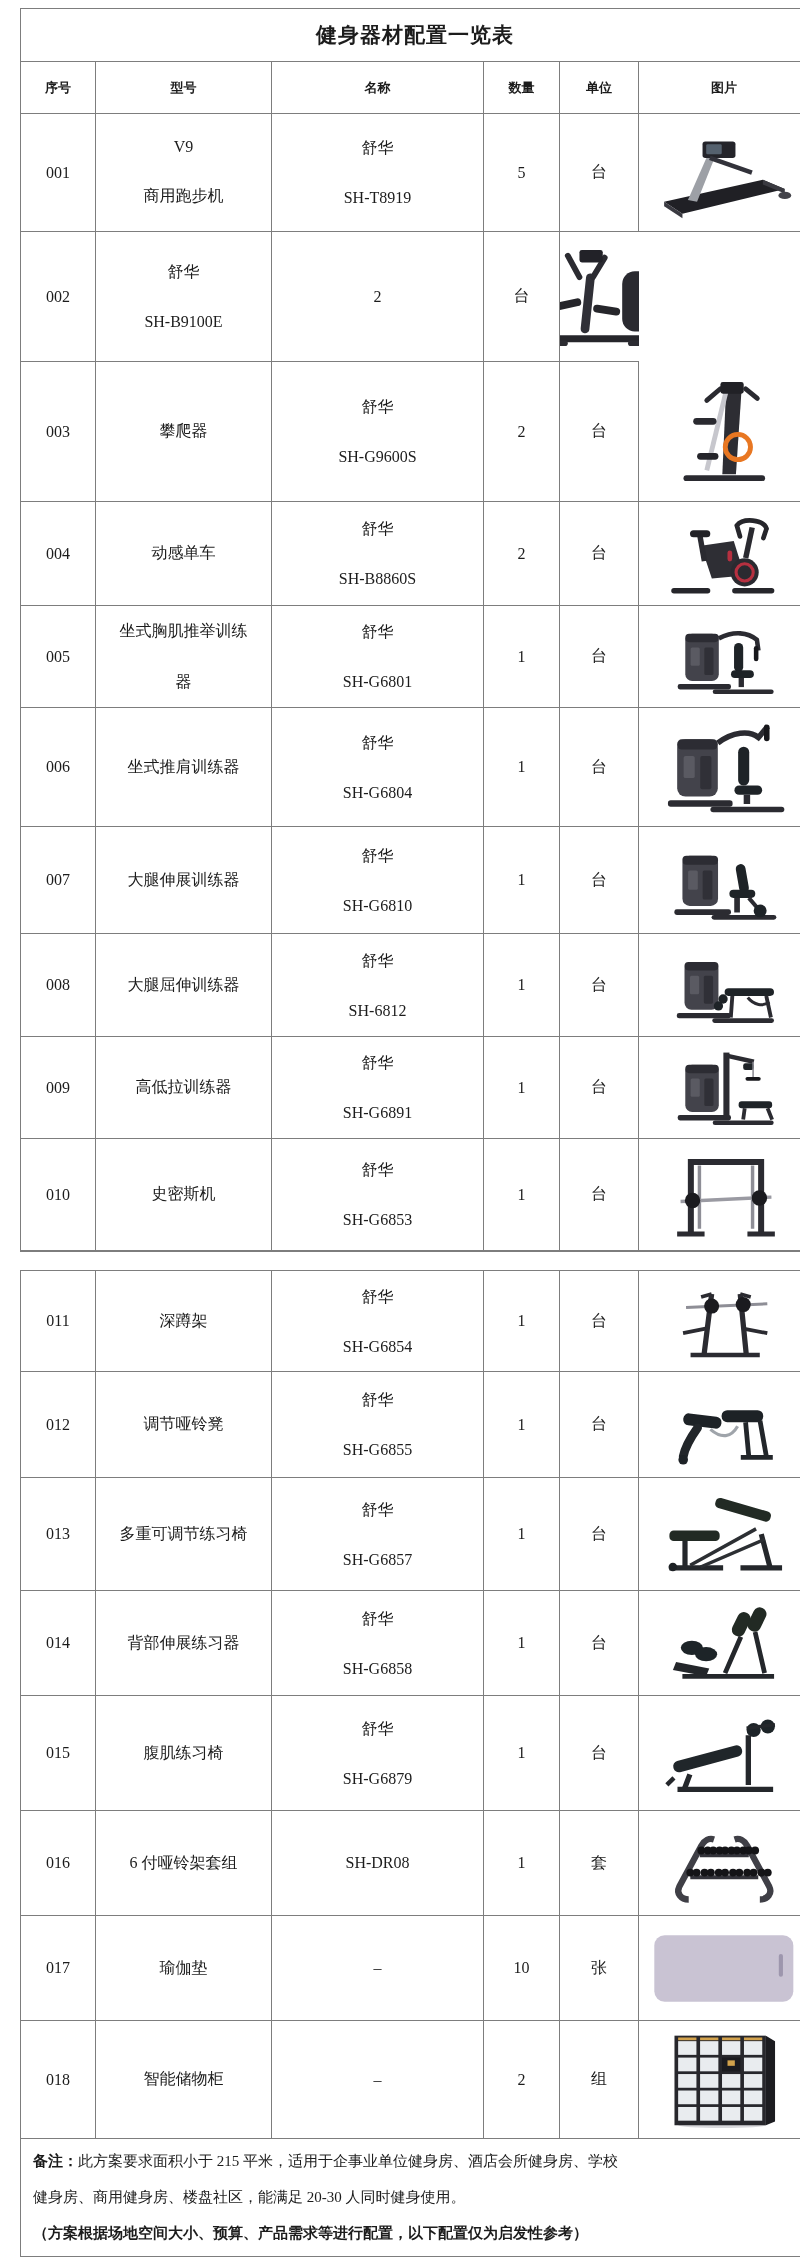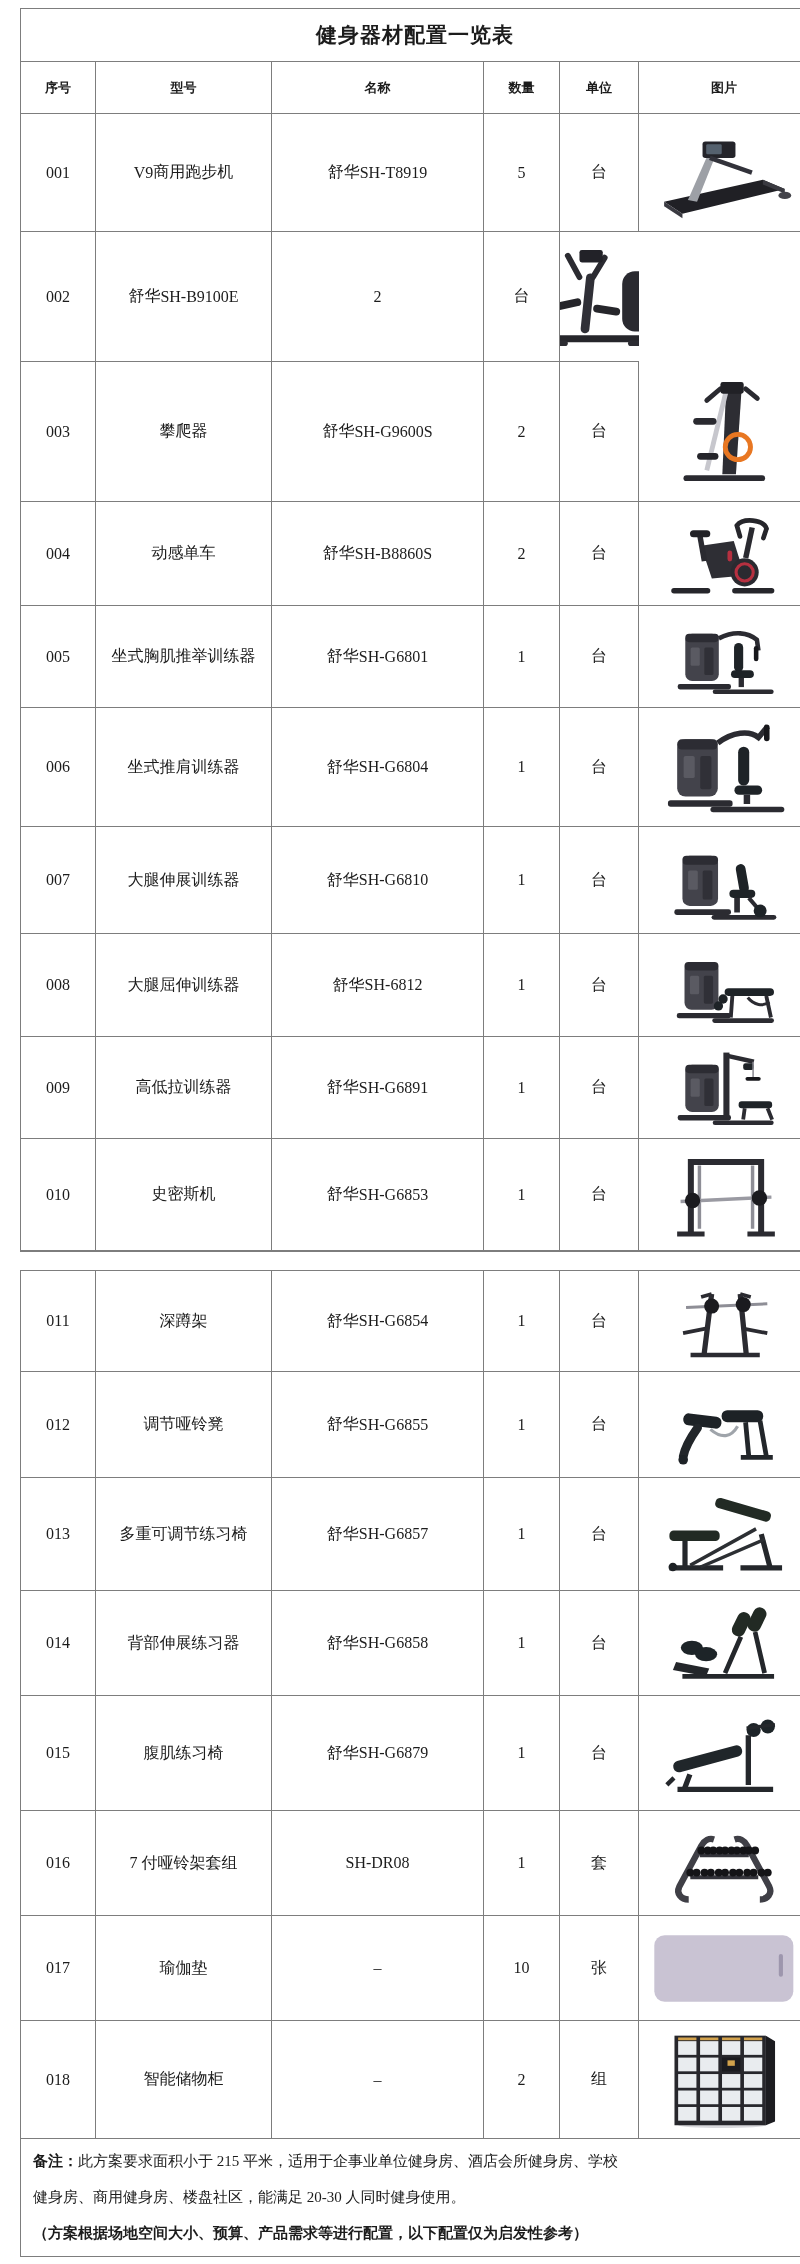--- a/index.html
+++ b/index.html
@@ -8,21 +8,21 @@
   .tbl{width:790px;border:1px solid #7d7d7d;box-sizing:border-box;background:#fff;}
   .tbl-gap{height:18px;}
   .title-row{height:52px;border-bottom:1px solid #7d7d7d;display:flex;align-items:center;justify-content:center;
              font-weight:bold;font-size:21px;letter-spacing:1px;}
   .row{display:grid;grid-template-columns:75px 176px 212px 76px 79px 170px;}
   .cell{border-right:1px solid #7d7d7d;border-bottom:1px solid #7d7d7d;box-sizing:border-box;
         display:flex;flex-direction:column;align-items:center;justify-content:center;
         font-size:16px;text-align:center;overflow:hidden;}
   .cell:last-child{border-right:none;}
   .header .cell{height:52px;font-weight:bold;font-size:13px;}
-  .lines{display:flex;flex-direction:row;align-items:center;justify-content:center;}
+  .lines{display:flex;flex-direction:column;align-items:center;justify-content:center;}
   .lines.two{row-gap:30px;}
   .cell-img{padding:4px 0;}
   .img-wrap{display:flex;align-items:center;justify-content:center;}
   .img-wrap svg{height:100%;width:auto;max-width:158px;display:block;}
   .note{height:117px;box-sizing:border-box;padding:6px 12px;display:flex;flex-direction:column;
         justify-content:space-evenly;font-size:15px;text-align:left;gap:10px;}
   .note .bold{font-weight:bold;}
 </style>
 </head>
 <body>
@@ -595,21 +595,21 @@
               </svg>
             </div>
     </div>
   </div>
         <div class="row" style="height:105px">
     <div class="cell">
             <span>016</span>
           </div>
     <div class="cell">
             <div class="lines">
-              <div>7 付哑铃架套组</div>
+              <div>6 付哑铃架套组</div>
             </div>
           </div>
     <div class="cell">
             <div class="lines">
               <div>SH-DR08</div>
             </div>
           </div>
     <div class="cell">
             <span>1</span>
           </div>

